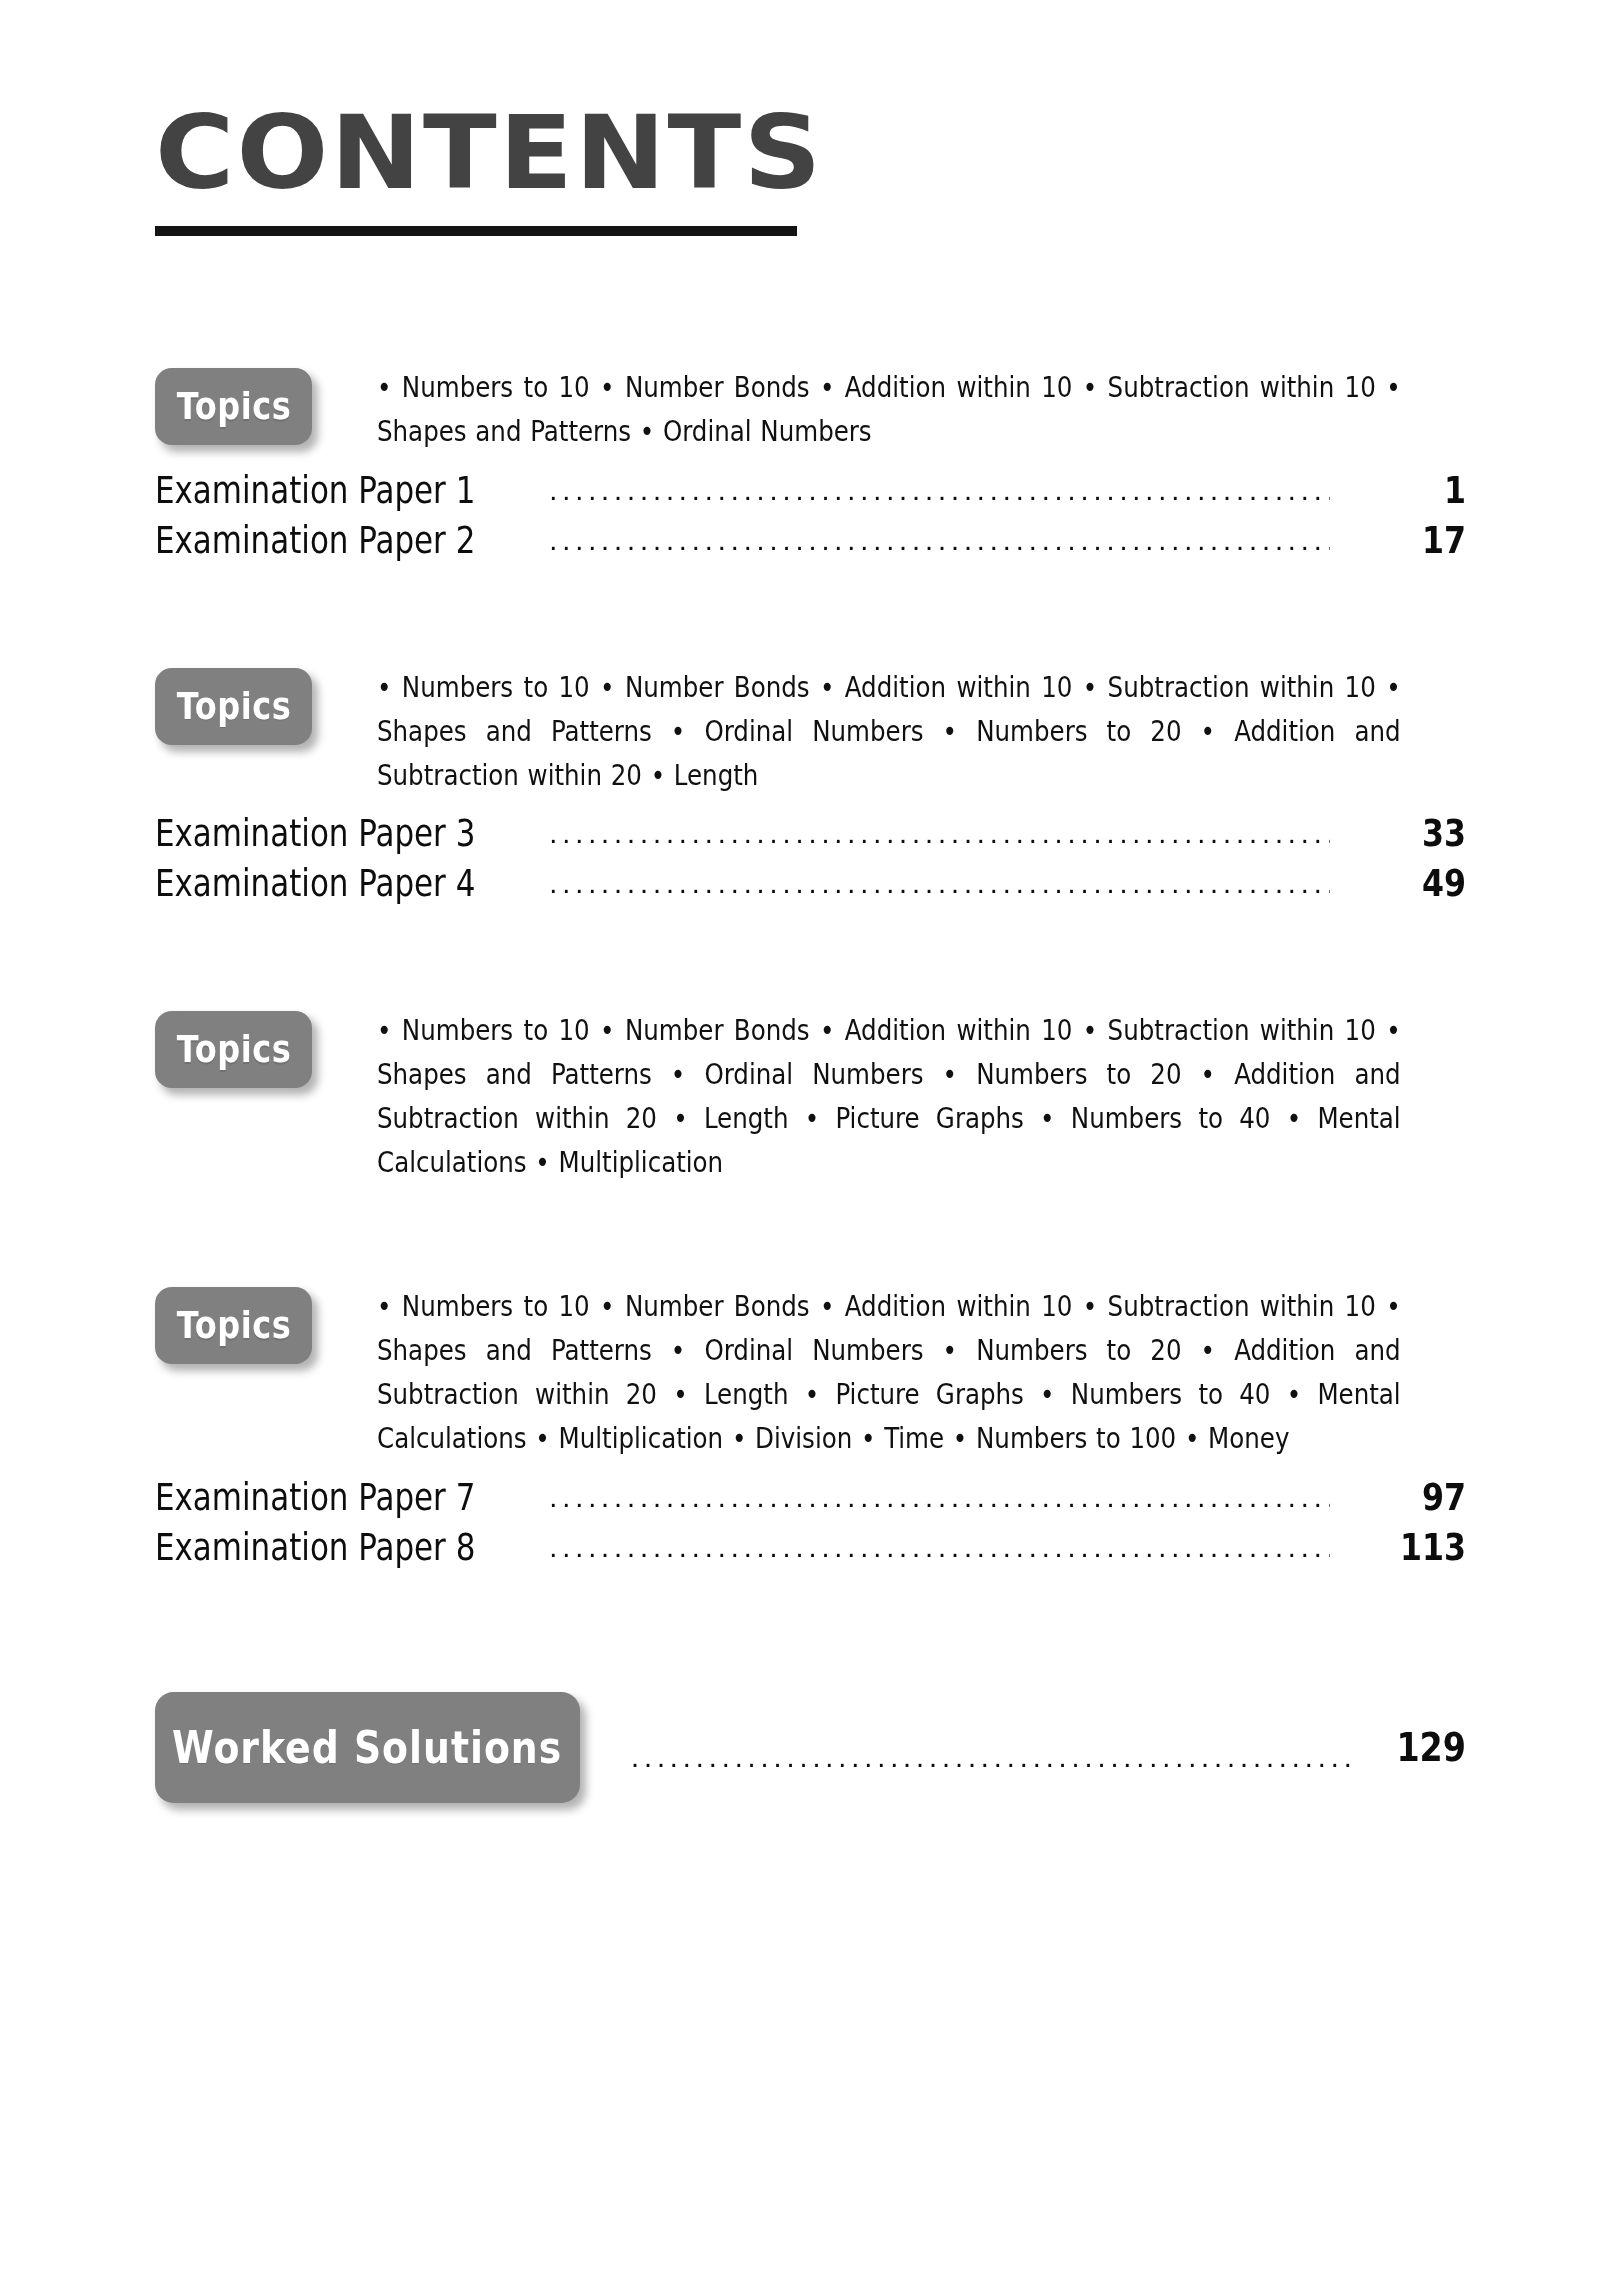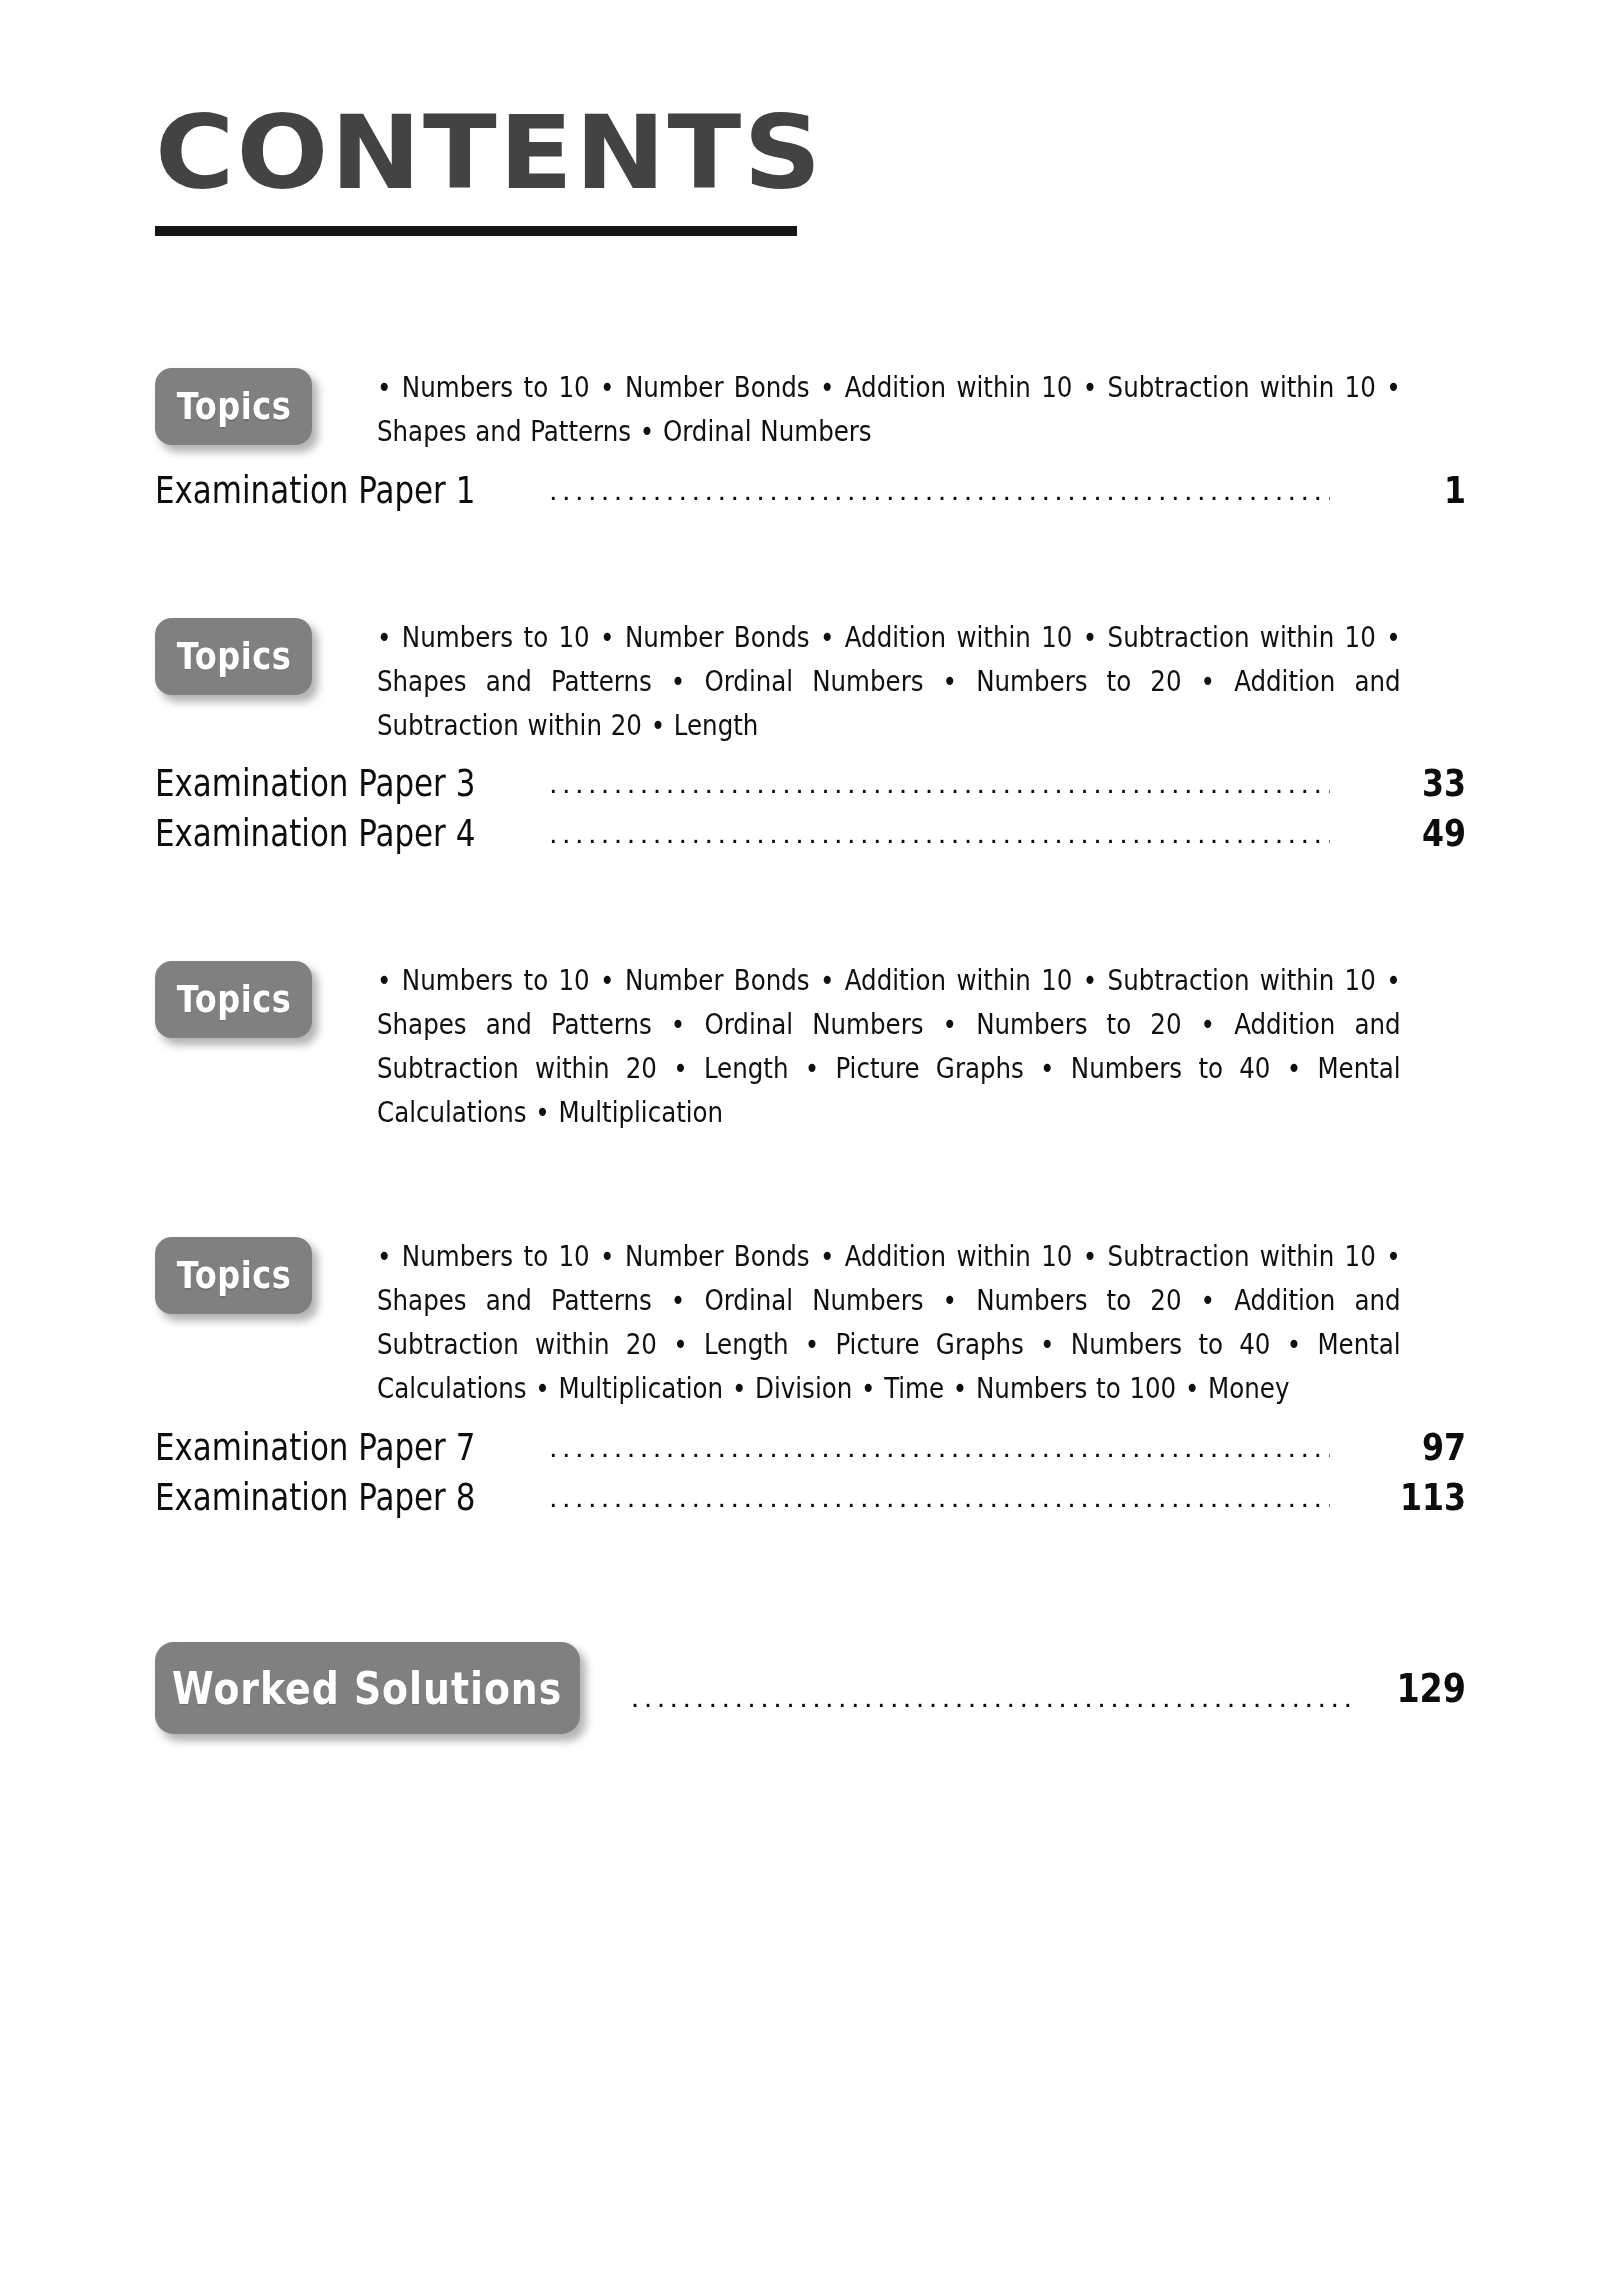--- a/index.html
+++ b/index.html
@@ -95,21 +95,21 @@
     font-weight: bold;
     font-size: 33px;
     letter-spacing: 0.5px;
     color: #ffffff;
     transform: scaleY(1.12) scaleX(0.97);
     text-shadow: 0 1px 0 rgba(0,0,0,0.12);
   }
 
   .badge-solutions {
     width: 425px;
-    height: 92px;
+    height: 111px;
     border-radius: 18.6px;
     text-align: right;
   }
 
   .badge-solutions .badge-label {
     font-size: 39px;
     letter-spacing: 1px;
   }
 
   
@@ -240,20 +240,25 @@
           <span class="badge-label">Topics</span>
         </div>
         <div class="topic-text">• Numbers to 10 • Number Bonds • Addition within 10 • Subtraction within 10 • Shapes and Patterns • Ordinal Numbers</div>
       </div>
       <div class="papers">
         <div class="paper-row">
           <span class="paper-name">Examination Paper 1</span>
           <span class="leader"></span>
           <span class="paper-page">1</span>
         </div>
+        <div class="paper-row">
+          <span class="paper-name">Examination Paper 2</span>
+          <span class="leader"></span>
+          <span class="paper-page">17</span>
+        </div>
       </div>
     </div>
 
     <div class="gap-1"></div>
 
     <div class="section">
       <div class="section-topics">
         <div class="badge badge-topics">
           <span class="badge-label">Topics</span>
         </div>

